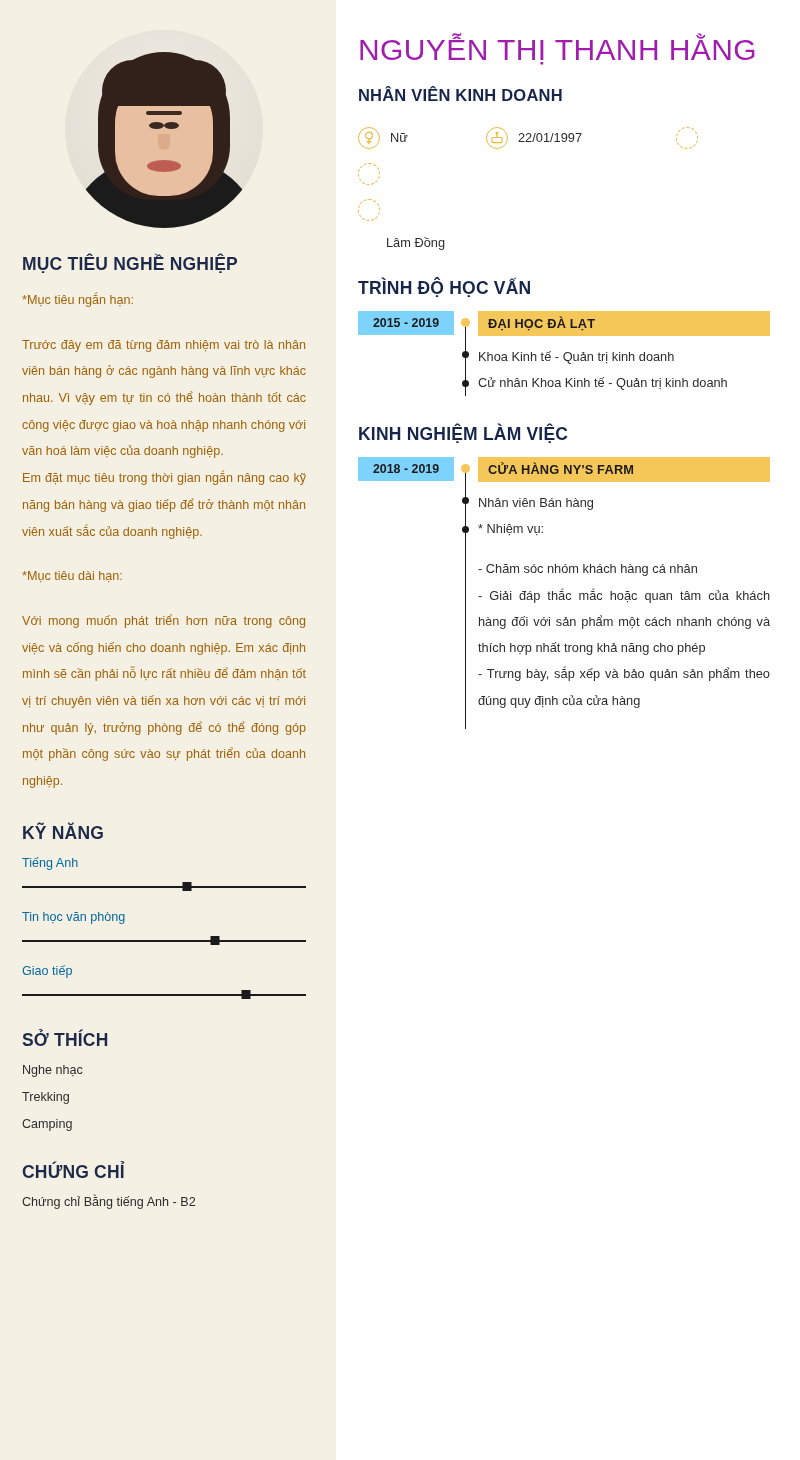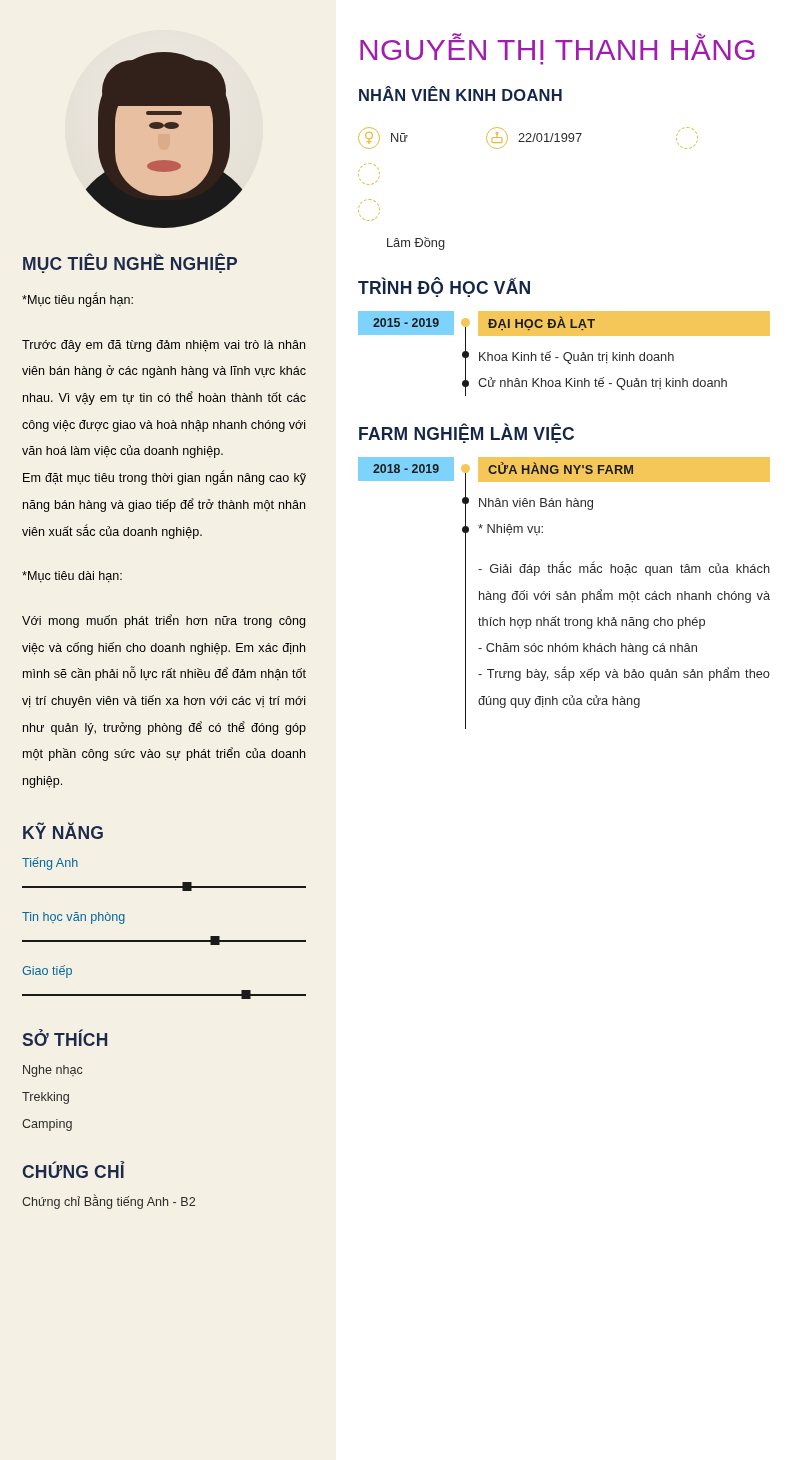--- a/index.html
+++ b/index.html
@@ -120,21 +120,21 @@
     font-size: 17.5px;
     font-weight: bold;
     color: #1d2a4a;
     letter-spacing: .2px;
     margin-bottom: 12px;
   }
   .sec-title.left { color: #1d2a4a; }
   .body-txt {
     font-size: 12.6px;
     line-height: 2.12;
-    color: #000000;
+    color: #a16207;
     text-align: justify;
   }
   .body-txt p { margin: 0; }
   .spacer-10 { height: 12px; }
   .spacer-16 { height: 18px; }
   
   .skills { margin-top: 4px; }
   .skill { margin-bottom: 6px; }
   .skill-name {
     font-size: 12.6px;
@@ -454,39 +454,39 @@
           <div class="org-bar">ĐẠI HỌC ĐÀ LẠT</div>
           <div class="entry-lines">
             <div class="eline">Khoa Kinh tế - Quản trị kinh doanh</div>
             <div class="eline">Cử nhân Khoa Kinh tế - Quản trị kinh doanh</div>
           </div>
         </div>
       </div>
     </section>
 
     <section class="rsec">
-      <h2 class="rsec-title">FARM NGHIỆM LÀM VIỆC</h2>
+      <h2 class="rsec-title">KINH NGHIỆM LÀM VIỆC</h2>
 
       <div class="entry">
         <div class="period">2018 - 2019</div>
         <div class="timeline">
           <span class="tl-line" style="bottom:auto;height:262px"></span>
           <span class="tl-dot-main"></span>
           <span class="tl-dot" style="top:40px"></span>
           <span class="tl-dot" style="top:69px"></span>
         </div>
         <div class="entry-body">
           <div class="org-bar">CỬA HÀNG NY'S FARM</div>
           <div class="entry-lines">
             <div class="eline">Nhân viên Bán hàng</div>
             <div class="eline">* Nhiệm vụ:</div>
           </div>
           <div class="duty-block">
+            <p>- Chăm sóc nhóm khách hàng cá nhân</p>
             <p>- Giải đáp thắc mắc hoặc quan tâm của khách hàng đối với sản phẩm một cách nhanh chóng và thích hợp nhất trong khả năng cho phép</p>
-            <p>- Chăm sóc nhóm khách hàng cá nhân</p>
             <p>- Trưng bày, sắp xếp và bảo quản sản phẩm theo đúng quy định của cửa hàng</p>
           </div>
         </div>
       </div>
     </section>
 
   </main>
 </div>
 
 </body></html>

